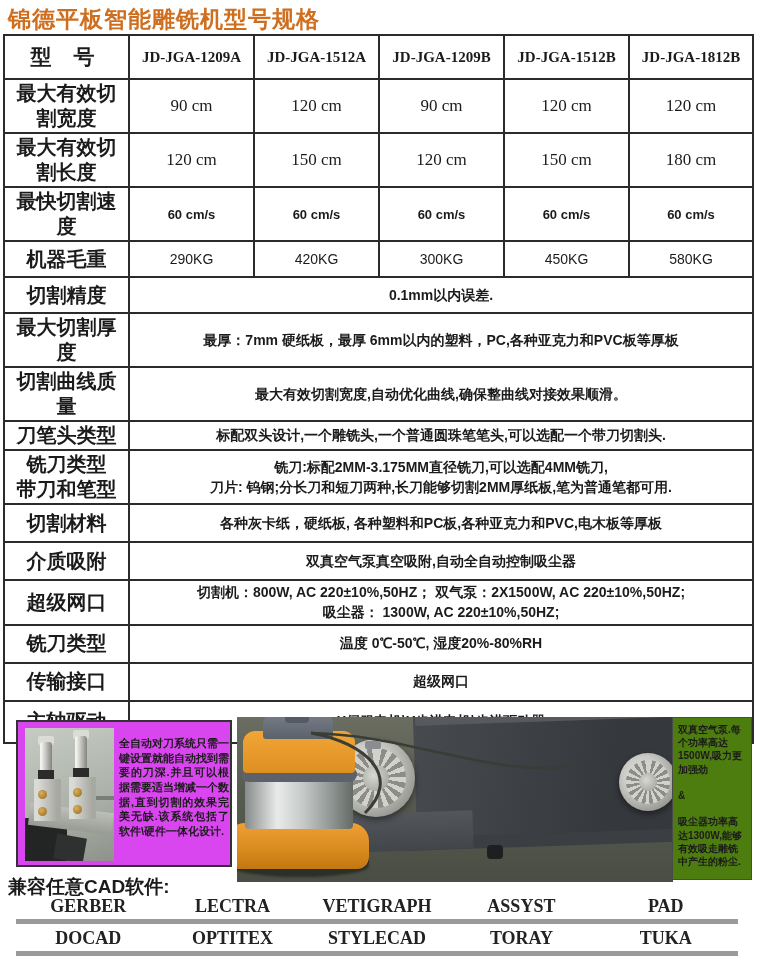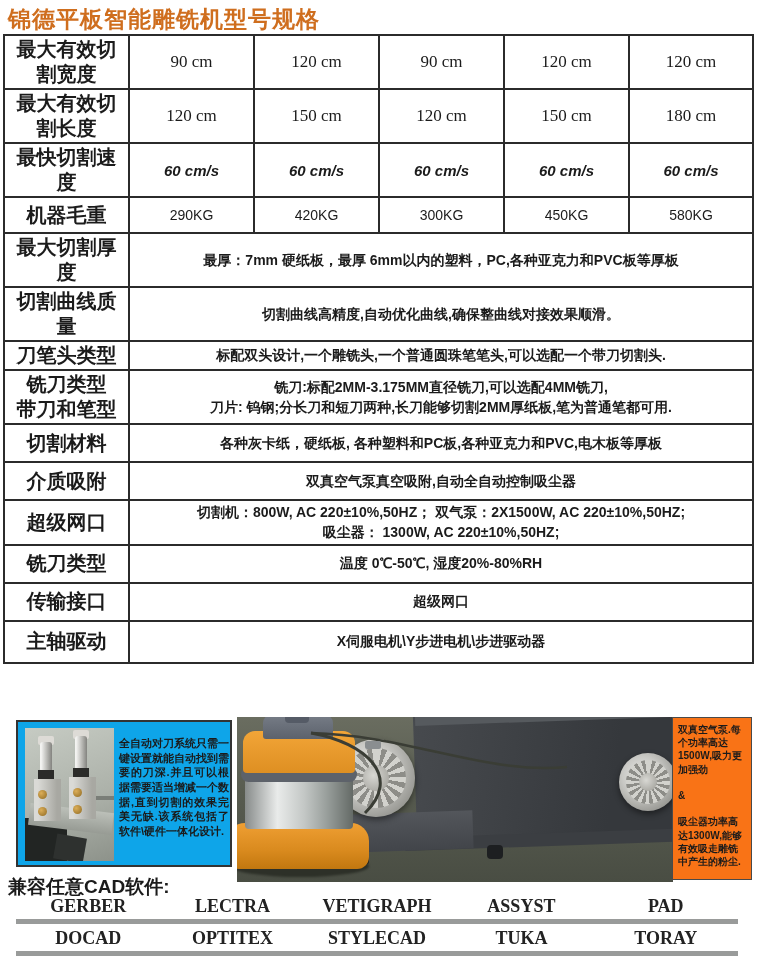--- a/index.html
+++ b/index.html
@@ -17,28 +17,28 @@
     border-collapse:collapse; table-layout:fixed;
   }
   table.spec td {
     border:2px solid #2b2b2b; text-align:center; vertical-align:middle;
     padding:1px 2px; overflow:hidden;
   }
   td.lbl { font-weight:bold; font-size:20px; white-space:pre-line; line-height:1.25; }
   td.model-lbl { font-size:21px; letter-spacing:8px; }
   td.model { font-family:"Liberation Serif", serif; font-weight:bold; font-size:15px; }
   td.val-serif { font-family:"Liberation Serif", serif; font-size:17px; }
-  td.val-bold { font-weight:bold; font-size:15px;font-style:italic; }
+  td.val-bold { font-weight:bold; font-size:13px; }
   td.val-sans { font-size:14px; }
   td.merged { font-weight:bold; font-size:14px; white-space:pre-line; line-height:1.45; }
 
   
   .left-panel {
     position:absolute; left:16px; top:720px; width:216px; height:147px;
-    border:2px solid #333; background:#0ea5e9;
+    border:2px solid #333; background:#d946ef;
   }
   .tool-photo {
     position:absolute; left:7px; top:6px; width:89px; height:133px; overflow:hidden;
     background:linear-gradient(160deg,#c6cbc3 0%,#adb2aa 55%,#8d928a 100%);
   }
   .tp-dark { position:absolute; left:0; top:90px; width:42px; height:43px; background:#222523; }
   .tp-dark2 { position:absolute; left:30px; top:108px; width:30px; height:25px; background:#2e312f; transform:rotate(10deg); }
   .tp-platform { position:absolute; left:4px; top:80px; width:84px; height:22px;
     background:linear-gradient(180deg,#bcc0b9,#979b94); transform:rotate(7deg); }
   .tp-rod { position:absolute; left:62px; top:68px; width:27px; height:4px; background:#7a7e78; }
@@ -90,21 +90,21 @@
     background:linear-gradient(180deg,#f2a537 0%,#de8f22 100%); }
   .vac-lid { position:absolute; left:26px; top:-2px; width:70px; height:24px;
     border-radius:8px 8px 3px 3px; background:linear-gradient(180deg,#767c86,#5c626c); }
   .vac-handle { position:absolute; left:48px; top:-6px; width:24px; height:12px;
     border-radius:4px; background:#555b66; }
   .mp-wires { position:absolute; left:0; top:0; }
 
   
   .right-panel {
     position:absolute; left:672px; top:717px; width:80px; height:163px;
-    border:1px solid #4a4a4a; background:#f97316; padding:5px 4px 0 5px;
+    border:1px solid #4a4a4a; background:#4d7c0f; padding:5px 4px 0 5px;
   }
   .right-text { font-size:10px; font-weight:bold; line-height:1.32; white-space:pre-line; }
 
   
   .cad-heading { position:absolute; left:8px; top:874px; font-size:19px; font-weight:bold;text-align:right; }
   .cad-grid { position:absolute; left:16px; top:895px; width:722px; }
   .cad-row { display:grid; grid-template-columns:repeat(5,1fr); height:22px; align-items:center; }
   .cad-name { text-align:center; font-family:"Liberation Serif", serif; font-weight:bold; font-size:18px; color:#222; }
   .cad-bar { height:5px; background:#999b9a; margin:2px 0 3px 0; }
 </style>
@@ -118,20 +118,28 @@
   <table class="spec">
     <colgroup>
       <col style="width:125px">
         <col style="width:125px">
         <col style="width:125px">
       <col style="width:125px">
         <col style="width:125px">
         <col style="width:124px">
     </colgroup>
     <tbody>
+      <tr style="height:44px">
+        <td class="lbl model-lbl">型 号</td>
+        <td class="model">JD-JGA-1209A</td>
+        <td class="model">JD-JGA-1512A</td>
+        <td class="model">JD-JGA-1209B</td>
+        <td class="model">JD-JGA-1512B</td>
+        <td class="model">JD-JGA-1812B</td>
+      </tr>
       <tr style="height:38px">
         <td class="lbl">最大有效切割宽度</td>
         <td class="val-serif">90 cm</td>
         <td class="val-serif">120 cm</td>
         <td class="val-serif">90 cm</td>
         <td class="val-serif">120 cm</td>
         <td class="val-serif">120 cm</td>
       </tr>
       <tr style="height:38px">
         <td class="lbl">最大有效切割长度</td>
@@ -150,27 +158,31 @@
         <td class="val-bold">60 cm/s</td>
       </tr>
       <tr style="height:36px">
         <td class="lbl">机器毛重</td>
         <td class="val-sans">290KG</td>
         <td class="val-sans">420KG</td>
         <td class="val-sans">300KG</td>
         <td class="val-sans">450KG</td>
         <td class="val-sans">580KG</td>
       </tr>
+      <tr style="height:36px">
+        <td class="lbl">切割精度</td>
+        <td class="merged" colspan="5">0.1mm以内误差.</td>
+      </tr>
       <tr style="height:42px">
         <td class="lbl">最大切割厚度</td>
         <td class="merged" colspan="5">最厚：7mm 硬纸板，最厚 6mm以内的塑料，PC,各种亚克力和PVC板等厚板</td>
       </tr>
       <tr style="height:42px">
         <td class="lbl">切割曲线质量</td>
-        <td class="merged" colspan="5">切割曲线高精度,自动优化曲线,确保整曲线对接效果顺滑。</td>
+        <td class="merged" colspan="5">最大有效切割宽度,自动优化曲线,确保整曲线对接效果顺滑。</td>
       </tr>
       <tr style="height:28px">
         <td class="lbl">刀笔头类型</td>
         <td class="merged" colspan="5">标配双头设计,一个雕铣头,一个普通圆珠笔笔头,可以选配一个带刀切割头.</td>
       </tr>
       <tr style="height:44px">
         <td class="lbl">铣刀类型
 带刀和笔型</td>
         <td class="merged" colspan="5">铣刀:标配2MM-3.175MM直径铣刀,可以选配4MM铣刀,
 刀片: 钨钢;分长刀和短刀两种,长刀能够切割2MM厚纸板,笔为普通笔都可用.</td>
@@ -272,19 +284,19 @@
       <span class="cad-name">LECTRA</span>
       <span class="cad-name">VETIGRAPH</span>
       <span class="cad-name">ASSYST</span>
       <span class="cad-name">PAD</span>
     </div>
     <div class="cad-bar"></div>
     <div class="cad-row">
       <span class="cad-name">DOCAD</span>
       <span class="cad-name">OPTITEX</span>
       <span class="cad-name">STYLECAD</span>
+      <span class="cad-name">TORAY</span>
       <span class="cad-name">TUKA</span>
-      <span class="cad-name">TORAY</span>
     </div>
     <div class="cad-bar"></div>
   </div>
 
 </div>
 
 </body></html>

